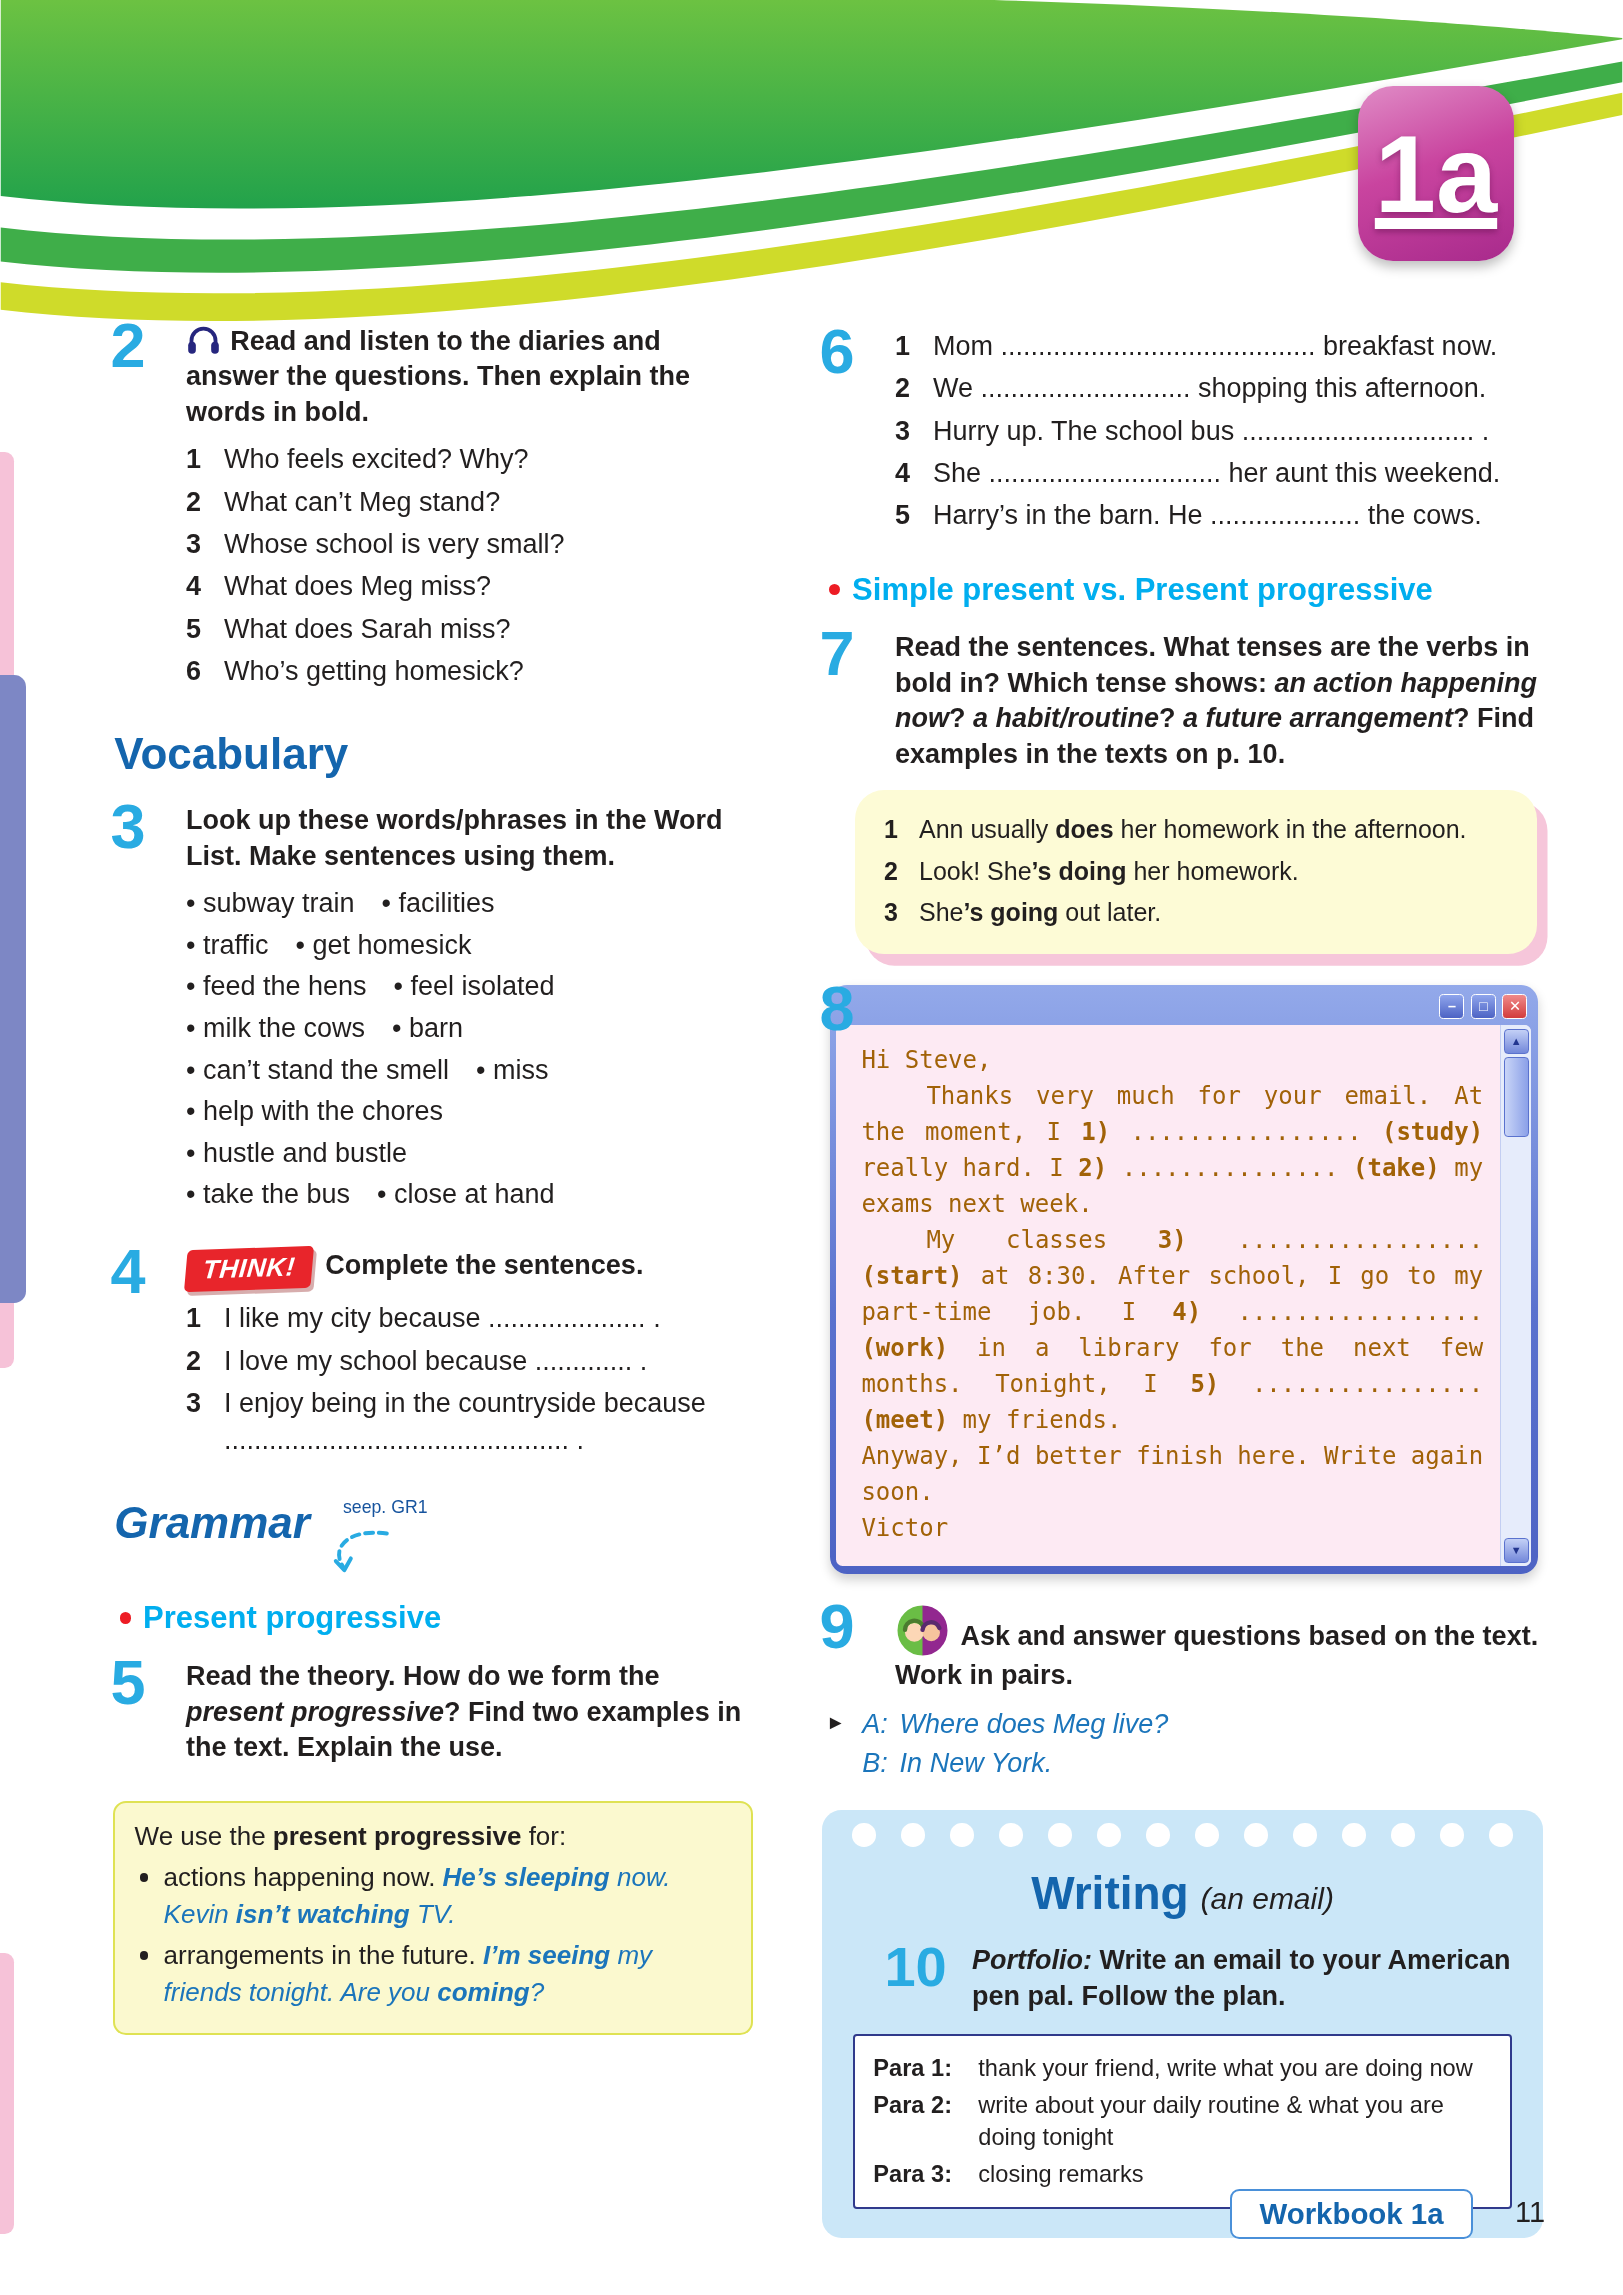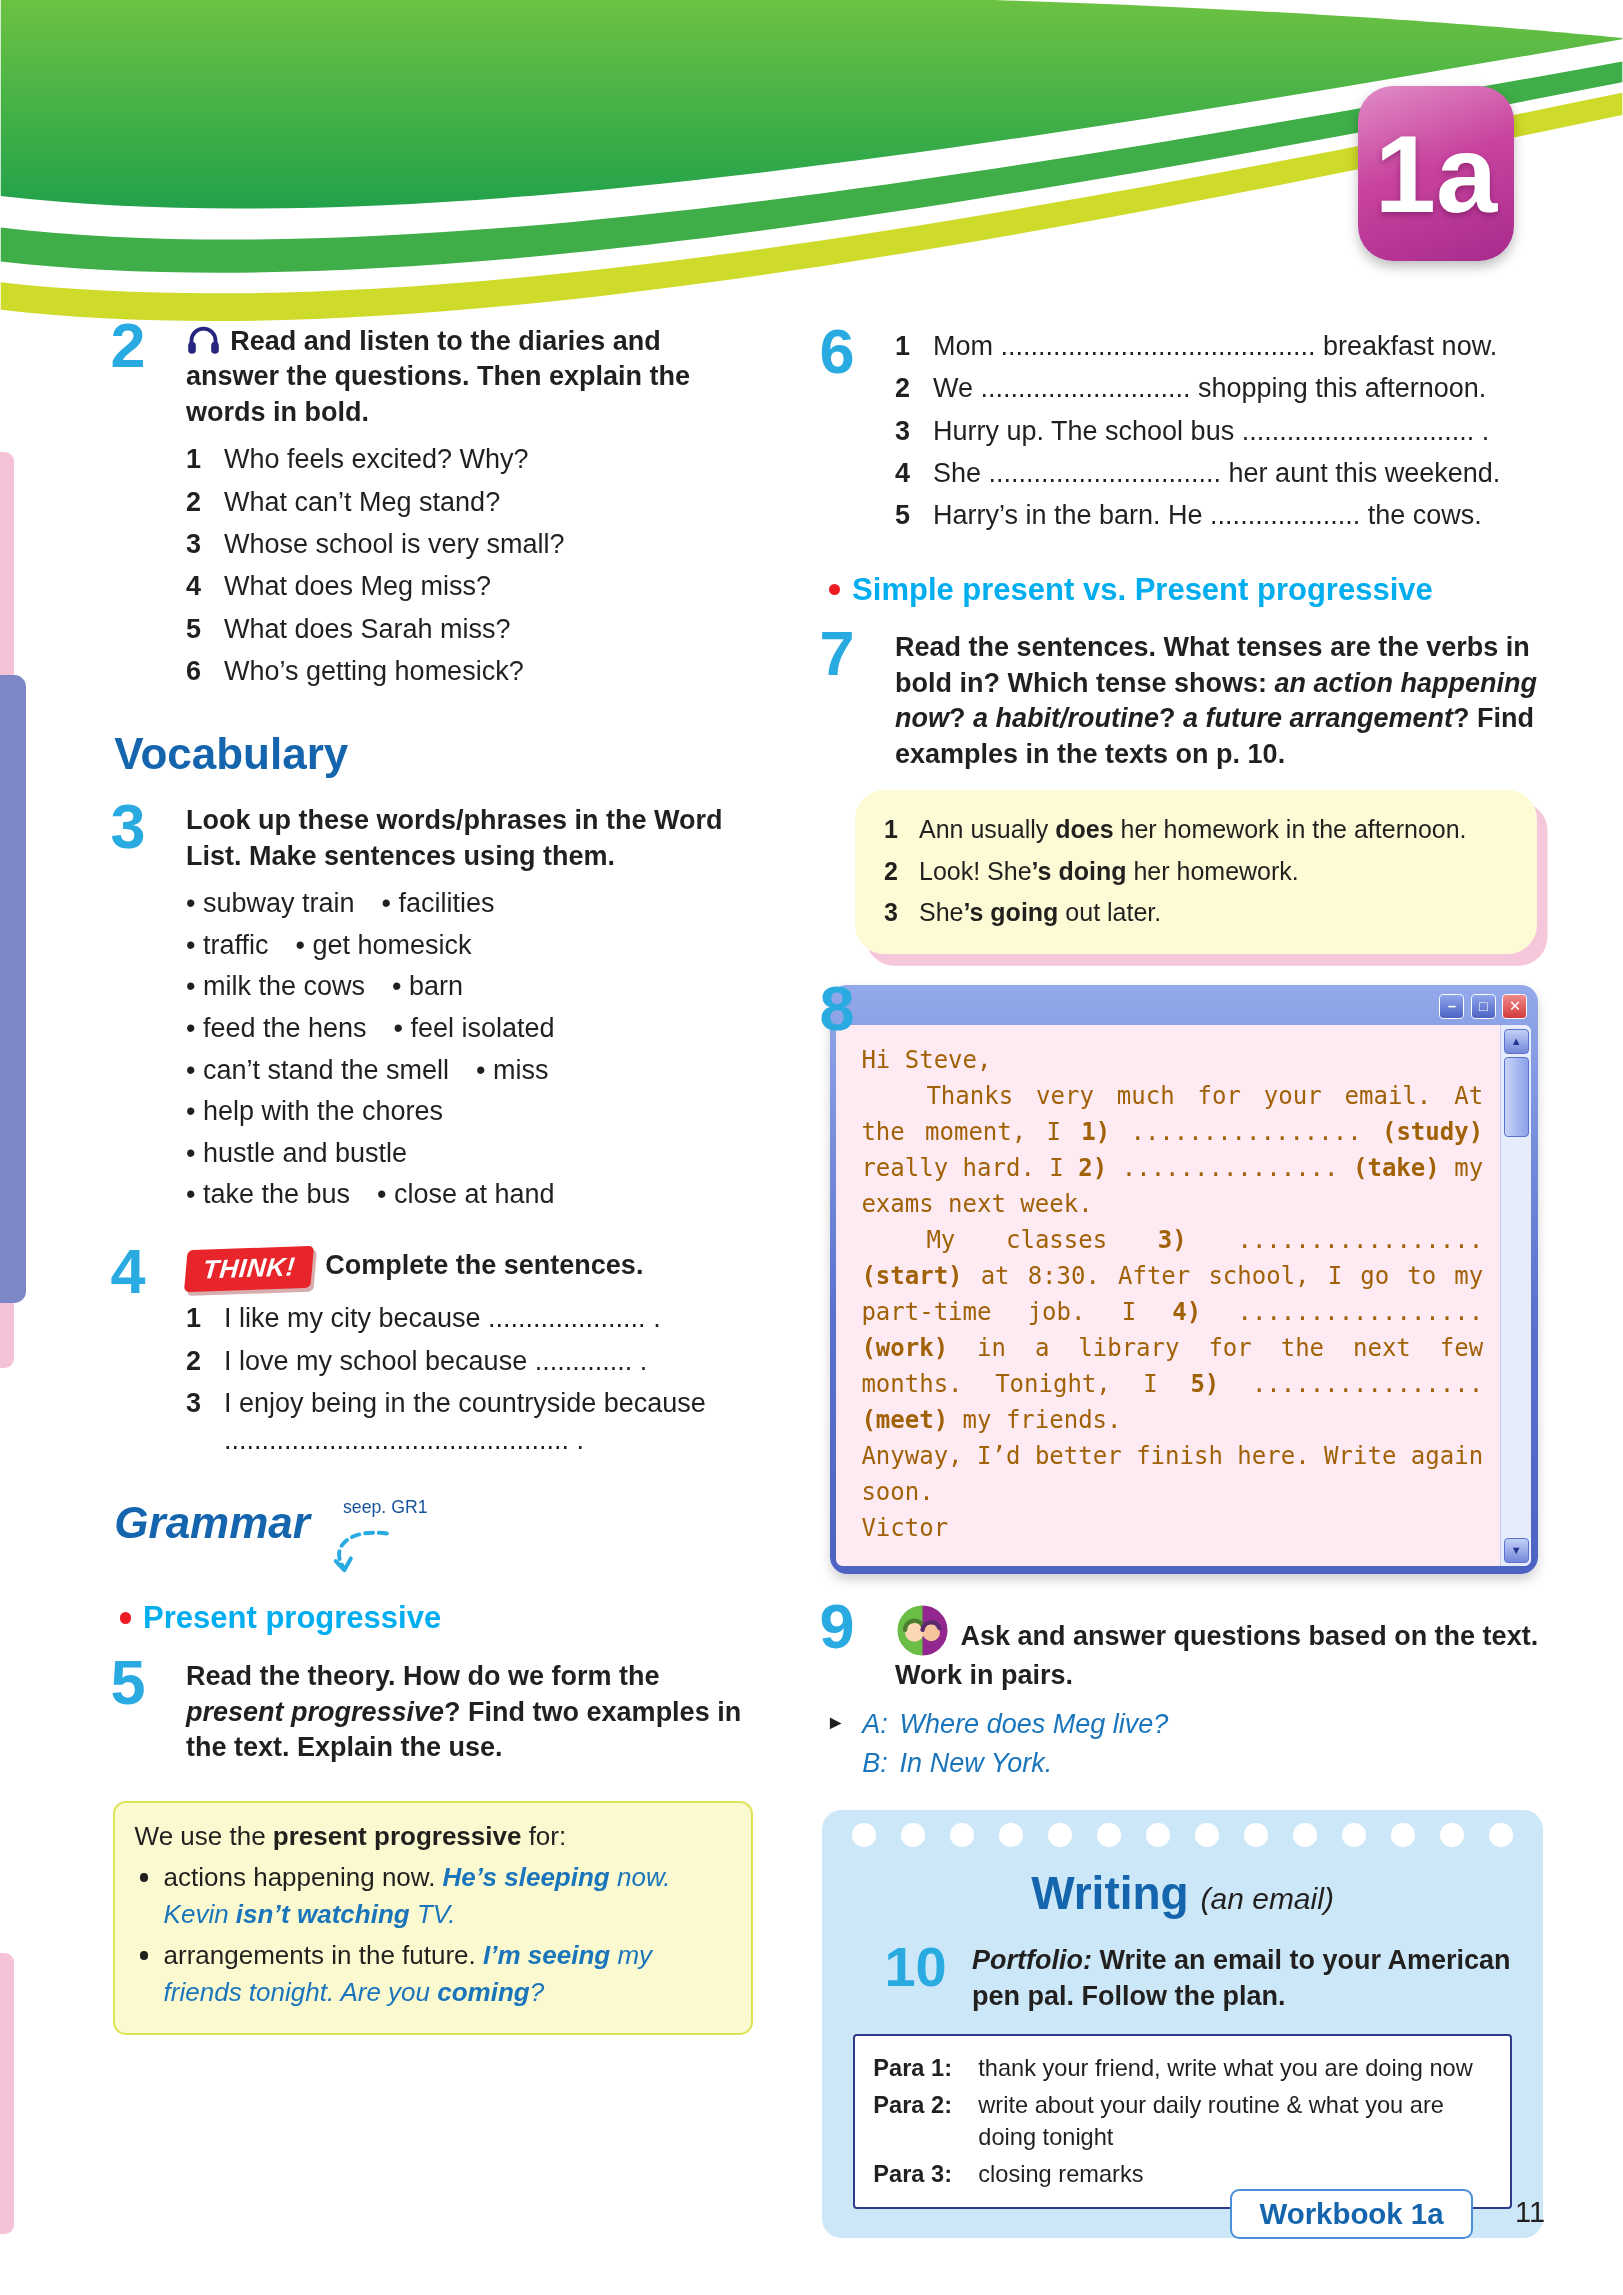--- a/index.html
+++ b/index.html
@@ -12,21 +12,21 @@
   }
 
   
   .header-svg { position:absolute; top:0; left:0; }
   .badge {
     position:absolute; left:1358px; top:86px; width:156px; height:175px;
     background:linear-gradient(160deg,#e08cc6 0%,#c9449f 45%,#a82a8c 100%);
     border-radius:35px; display:flex; align-items:center; justify-content:center;
     box-shadow:0 5.2px 11.8px rgba(0,0,0,.25);
   }
-  .badge span { color:#fff; font-size:110px; font-weight:bold; line-height:1; text-shadow:0 3.3px 6.5px rgba(90,10,70,.45); }
+  .badge span { color:#fff; font-size:110px; font-weight:bold; line-height:1; text-shadow:0 3.3px 6.5px rgba(90,10,70,.45);text-decoration:underline; }
 
   
   .pink-bar-1 { position:absolute; left:0; top:452px;  width:14.4px; height:916px; background:#f6c2d8; border-radius:0 9.2px 9.2px 0; }
   .blue-bar   { position:absolute; left:0; top:675px; width:26px; height:628px;  background:#7d87c5; border-radius:0 11.8px 11.8px 0; }
   .pink-bar-2 { position:absolute; left:0; top:1953px; width:14.4px; height:281px;  background:#f6c2d8; border-radius:0 9.2px 9.2px 0; }
 
   
   .col { position:absolute; top:322px; }
   .col-left  { left:113px;  width:640px; }
   .col-right { left:822px; width:721px; }
@@ -200,22 +200,22 @@
   </section>
 
   <h2 class="section">Vocabulary</h2>
 
   <section class="ex">
     <span class="ex-num">3</span>
     <p class="ex-title">Look up these words/phrases in the Word List. Make sentences using them.</p>
     <div class="vbullets">
       <div>• subway train • facilities</div>
       <div>• traffic • get homesick</div>
+      <div>• feed the hens • feel isolated</div>
       <div>• milk the cows • barn</div>
-      <div>• feed the hens • feel isolated</div>
       <div>• can’t stand the smell • miss</div>
       <div>• help with the chores</div>
       <div>• hustle and bustle</div>
       <div>• take the bus • close at hand</div>
     </div>
   </section>
 
   <section class="ex">
     <span class="ex-num">4</span>
     <p class="ex-title">

